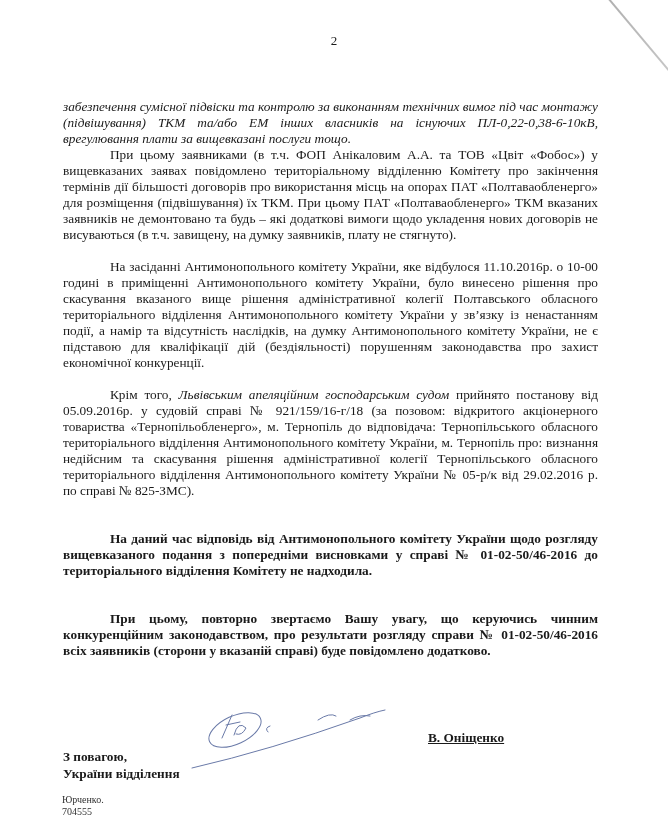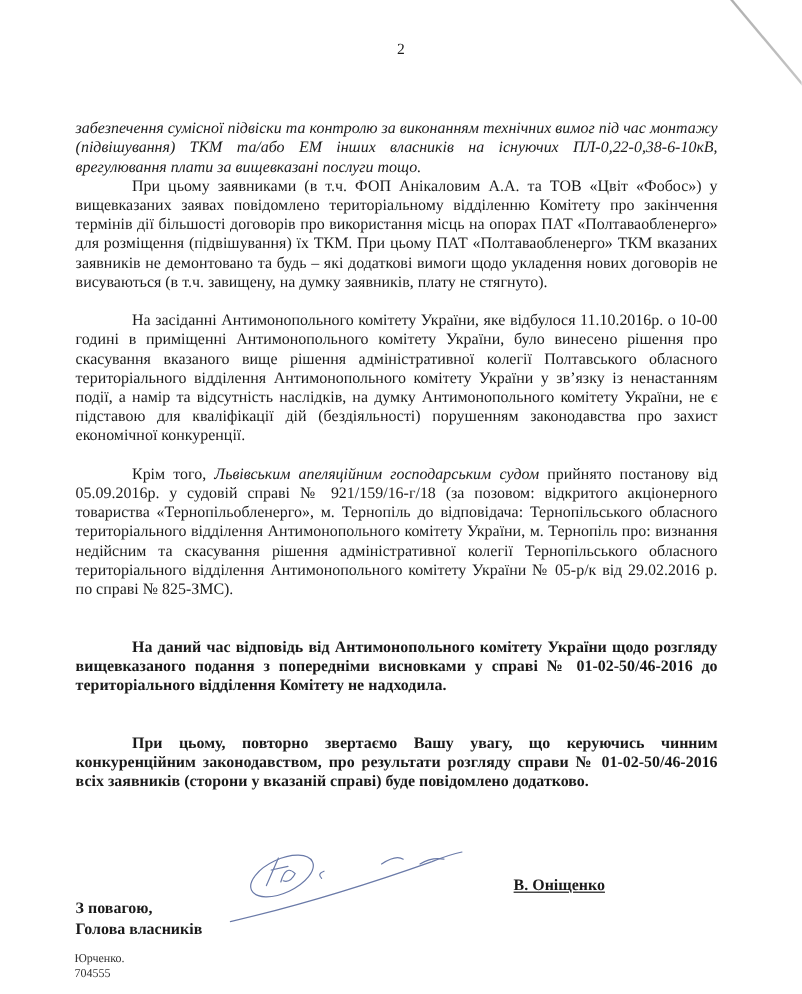--- a/index.html
+++ b/index.html
@@ -63,21 +63,21 @@
     <path d="M78 42 Q74 38 80 36"></path>
     <path d="M128 30 Q140 22 146 26"></path>
     <path d="M2 78 Q80 60 170 28 Q185 22 195 20"></path>
     <path d="M160 30 Q170 24 180 26"></path>
   </g>
 </svg>
 
 <div class="sign-block">
   <div class="sign-left">
     <div>З повагою,</div>
-    <div>Голова власників</div>
+    <div>України відділення</div>
   </div>
   <div class="sign-right">В. Оніщенко</div>
 </div>
 
 <div class="footer">
   <div>Юрченко.</div>
   <div>704555</div>
 </div>
 
 </body></html>

